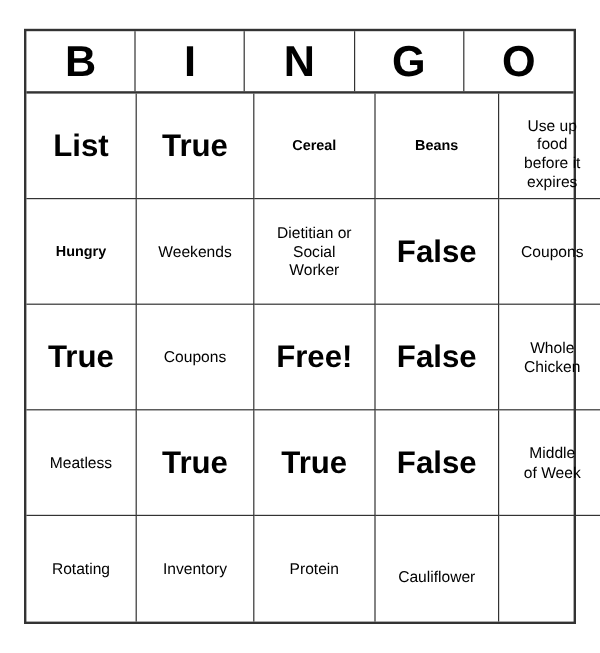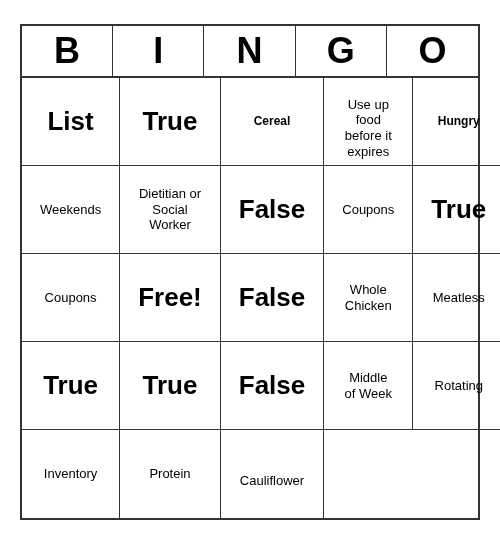--- a/index.html
+++ b/index.html
@@ -103,20 +103,23 @@
   <div class="bingo-cell">
         <span class="large">List</span>
       </div>
       <div class="bingo-cell">
         <span class="large">True</span>
       </div>
       <div class="bingo-cell">
         <span class="medium">Cereal</span>
       </div>
       <div class="bingo-cell">
+        <span class="medium">Beans</span>
+      </div>
+      <div class="bingo-cell">
         <span class="xsmall">Use up food before it expires</span>
       </div>
       <div class="bingo-cell">
         <span class="medium">Hungry</span>
       </div>
       <div class="bingo-cell">
         <span class="small">Weekends</span>
       </div>
       <div class="bingo-cell">
         <span class="small">Dietitian or Social Worker</span>

